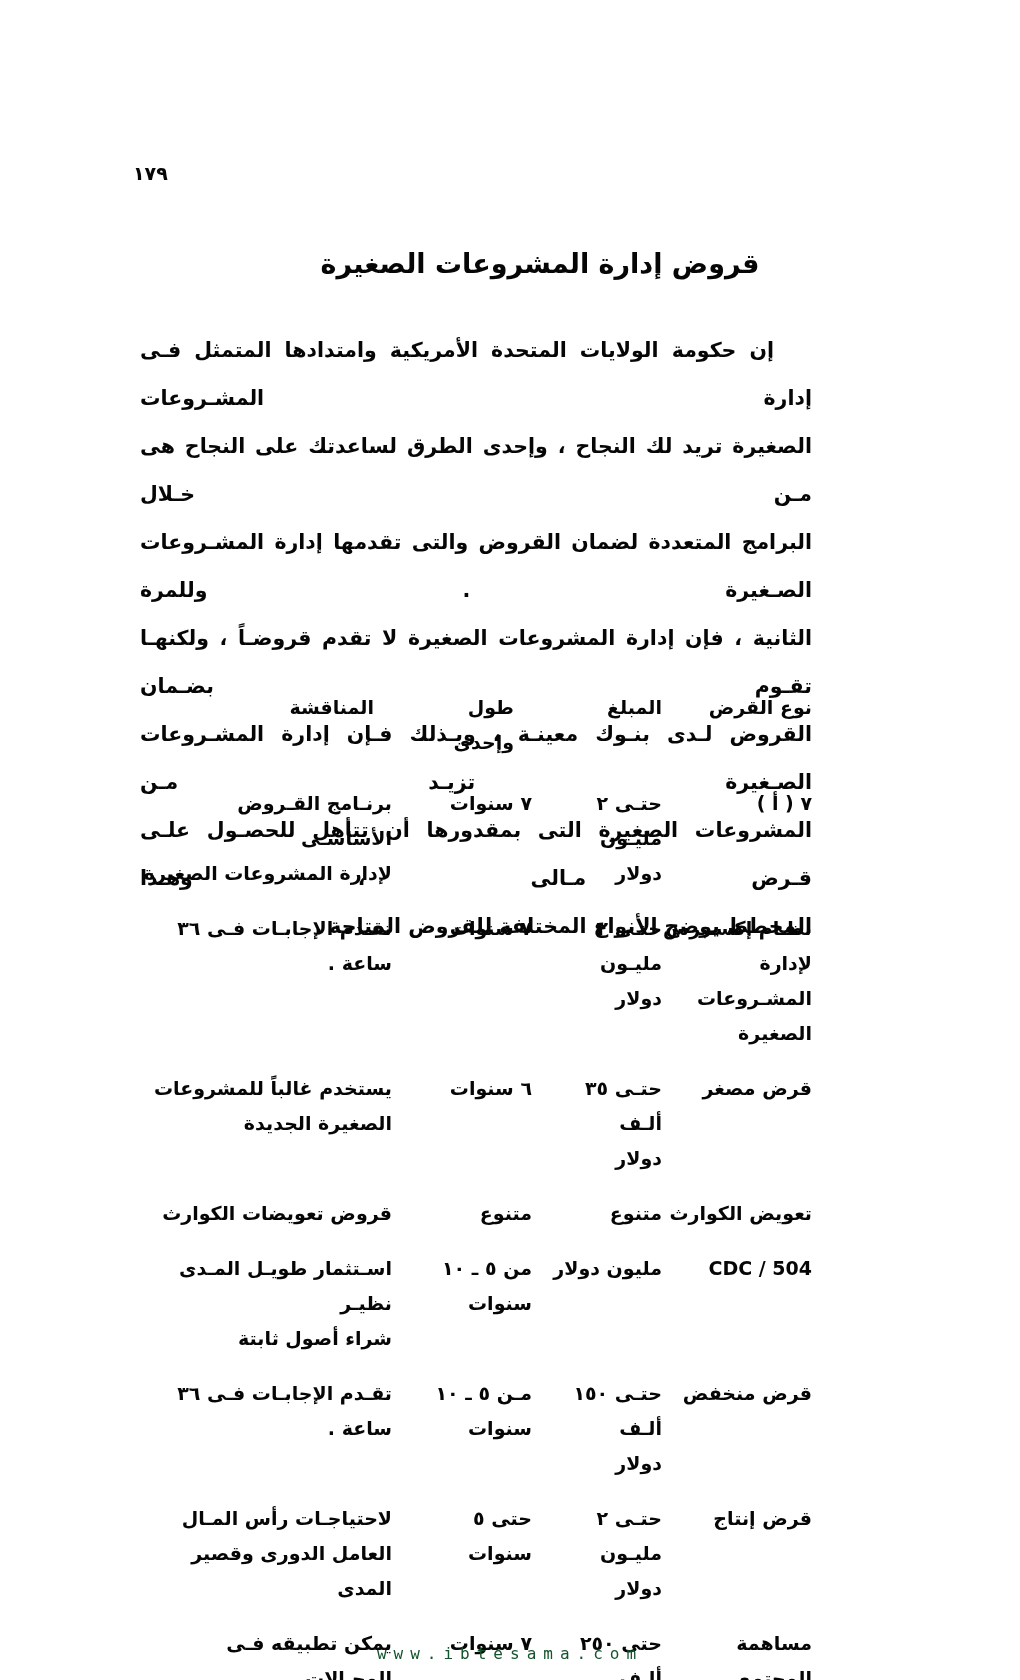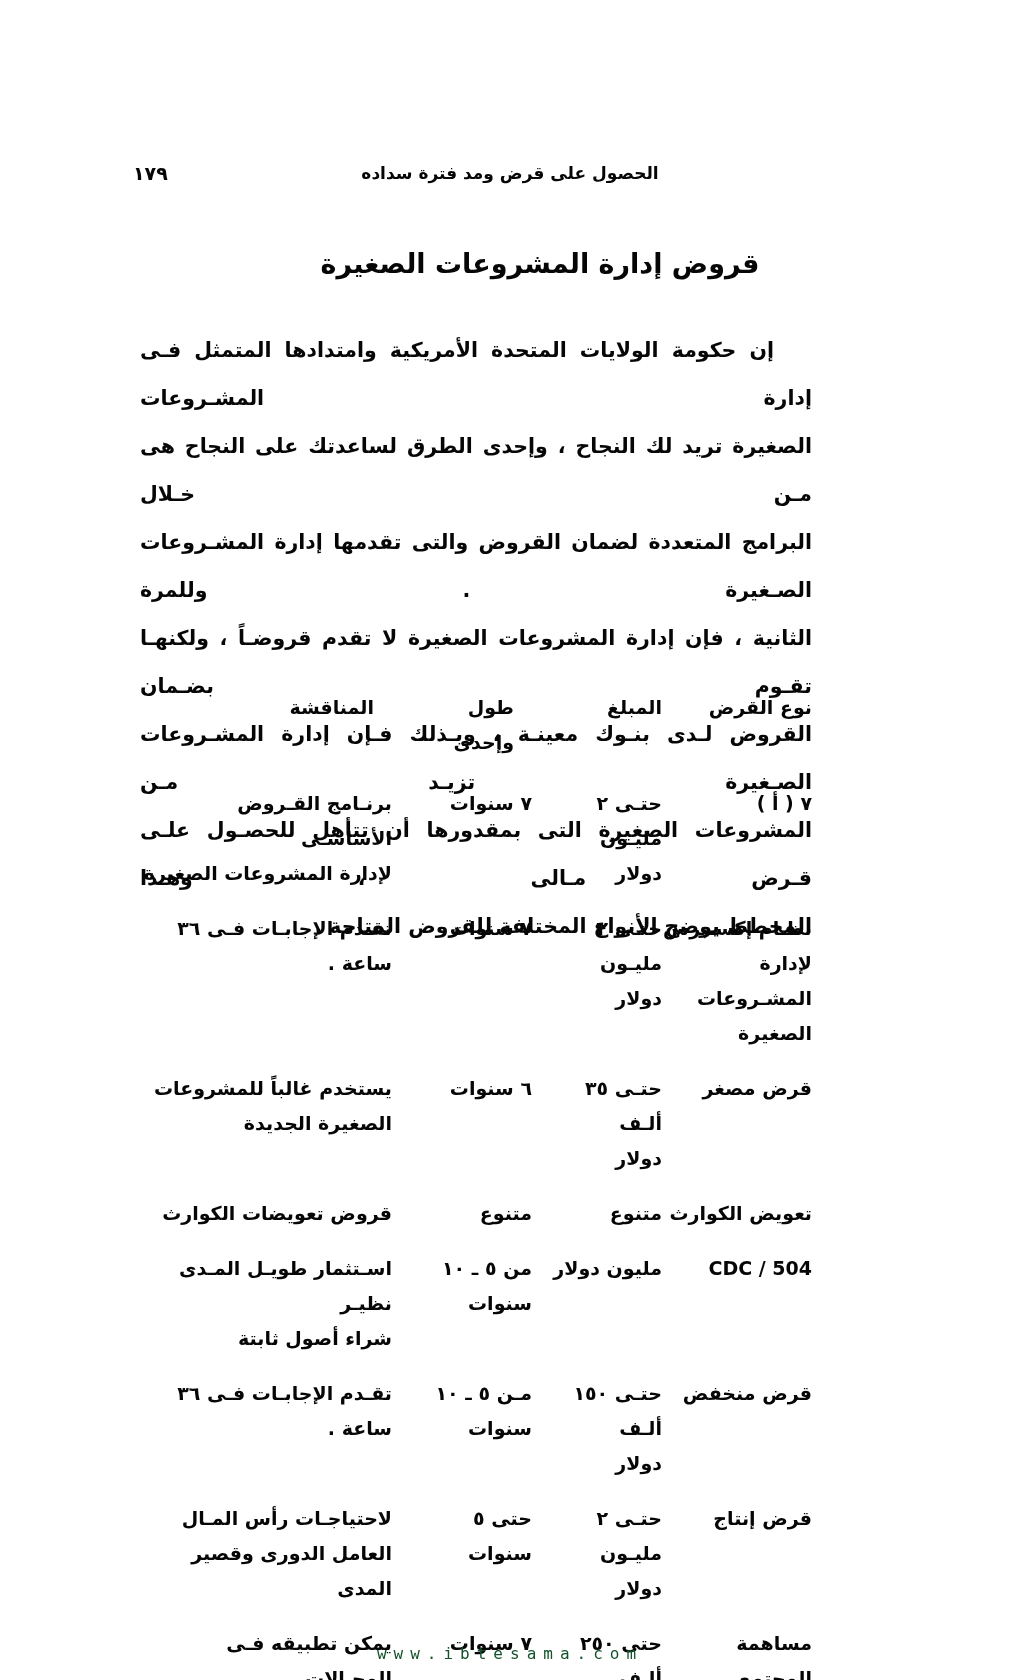--- a/index.html
+++ b/index.html
@@ -96,21 +96,20 @@
     font-size: 16px;
     letter-spacing: 7px;
     color: #14532d;
   }
 </style>
 </head>
 <body>
 
 <div class="page">
 
-  <div class="runhead">الحصول على قرض ومد فترة سداده</div>
   <div class="pagenum">١٧٩</div>
 
   <h1 class="doc-title" style="margin:4px; font-size:27px;">قروض إدارة المشروعات الصغيرة</h1>
 
   <div class="para">
     <div class="pline first">إن حكومة الولايات المتحدة الأمريكية وامتدادها المتمثل فـى إدارة المشـروعات</div>
     <div class="pline">الصغيرة تريد لك النجاح ، وإحدى الطرق لساعدتك على النجاح هى مـن خـلال</div>
     <div class="pline">البرامج المتعددة لضمان القروض والتى تقدمها إدارة المشـروعات الصـغيرة . وللمرة</div>
     <div class="pline">الثانية ، فإن إدارة المشروعات الصغيرة لا تقدم قروضـاً ، ولكنهـا تقـوم بضـمان</div>
     <div class="pline">القروض لـدى بنـوك معينـة ، وبـذلك فـإن إدارة المشـروعات الصـغيرة تزيـد مـن</div>

